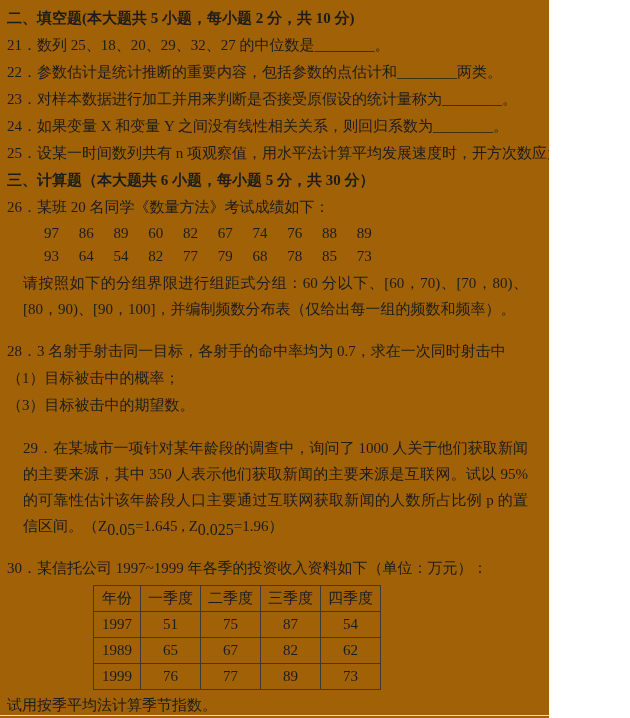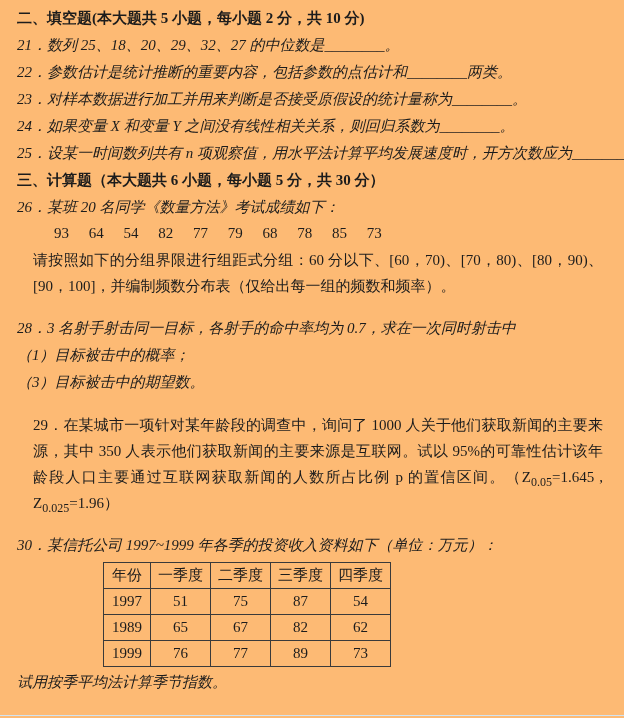--- a/index.html
+++ b/index.html
@@ -1,52 +1,51 @@
 <!DOCTYPE html>
 <html><head>
 <meta charset="utf-8">
 <style>
   html, body { margin: 0; padding: 0; background: #ffffff; }
   .page {
     position: relative;
-    width: 624px;
+    width: 549px;
     height: 718px;
     box-sizing: border-box;
-    padding: 5px 5px 0 17px;
+    padding: 5px 5px 0 7px;
     overflow: hidden;
-    background: #fdba74;
+    background: #a16207;
     color: #1c1c1c;
     font-family: "Liberation Serif", "DejaVu Serif", serif;
     font-size: 15px;
   }
   .line {
     margin: 0;
     line-height: 27px;
     white-space: nowrap;
-    font-style: italic;
   }
   .para {
     margin: 16px;
     line-height: 26px;
     text-align: justify;
   }
   .heading {
     font-weight: bold;
     line-height: 27px;
     margin: 0;
     white-space: nowrap;
   }
   .scores {
     margin: 1px 0 0 37px;
     line-height: 22px;
     word-spacing: 16px;
     white-space: pre;
   }
   .grouping { margin-top: 3px; }
-  sub.zsub { font-size: 12px; line-height: 0; }
+  sub.zsub { font-size: 16px; line-height: 0; }
   table.qtable {
     border-collapse: collapse;
     margin: 3px 0 2px 86px;
   }
   table.qtable td, table.qtable th {
     border: 1px solid #3a3a3a;
     font-weight: normal;
     text-align: center;
     vertical-align: middle;
     height: 25px;
@@ -72,20 +71,21 @@
 
   <p class="line">21．数列 25、18、20、29、32、27 的中位数是________。</p>
   <p class="line">22．参数估计是统计推断的重要内容，包括参数的点估计和________两类。</p>
   <p class="line">23．对样本数据进行加工并用来判断是否接受原假设的统计量称为________。</p>
   <p class="line">24．如果变量 X 和变量 Y 之间没有线性相关关系，则回归系数为________。</p>
   <p class="line">25．设某一时间数列共有 n 项观察值，用水平法计算平均发展速度时，开方次数应为________。</p>
 
   <p class="heading">三、计算题（本大题共 6 小题，每小题 5 分，共 30 分）</p>
 
   <p class="line">26．某班 20 名同学《数量方法》考试成绩如下：</p>
+  <p class="scores">97 86 89 60 82 67 74 76 88 89</p>
   <p class="scores">93 64 54 82 77 79 68 78 85 73</p>
   <p class="para grouping">请按照如下的分组界限进行组距式分组：60 分以下、[60，70)、[70，80)、[80，90)、[90，100]，并编制频数分布表（仅给出每一组的频数和频率）。</p>
 
 
   <p class="line">28．3 名射手射击同一目标，各射手的命中率均为 0.7，求在一次同时射击中</p>
   <p class="line">（1）目标被击中的概率；</p>
   <p class="line">（3）目标被击中的期望数。</p>
 
   <p class="para"><span>29．在某城市一项针对某年龄段的调查中，询问了 1000 人关于他们获取新闻的主要来源，其中 350 人表示他们获取新闻的主要来源是互联网。试以 95%的可靠性估计该年龄段人口主要通过互联网获取新闻的人数所占比例 p 的置信区间。（Z</span><sub class="zsub">0.05</sub><span>=1.645 , Z</span><sub class="zsub">0.025</sub><span>=1.96）</span></p>
 

